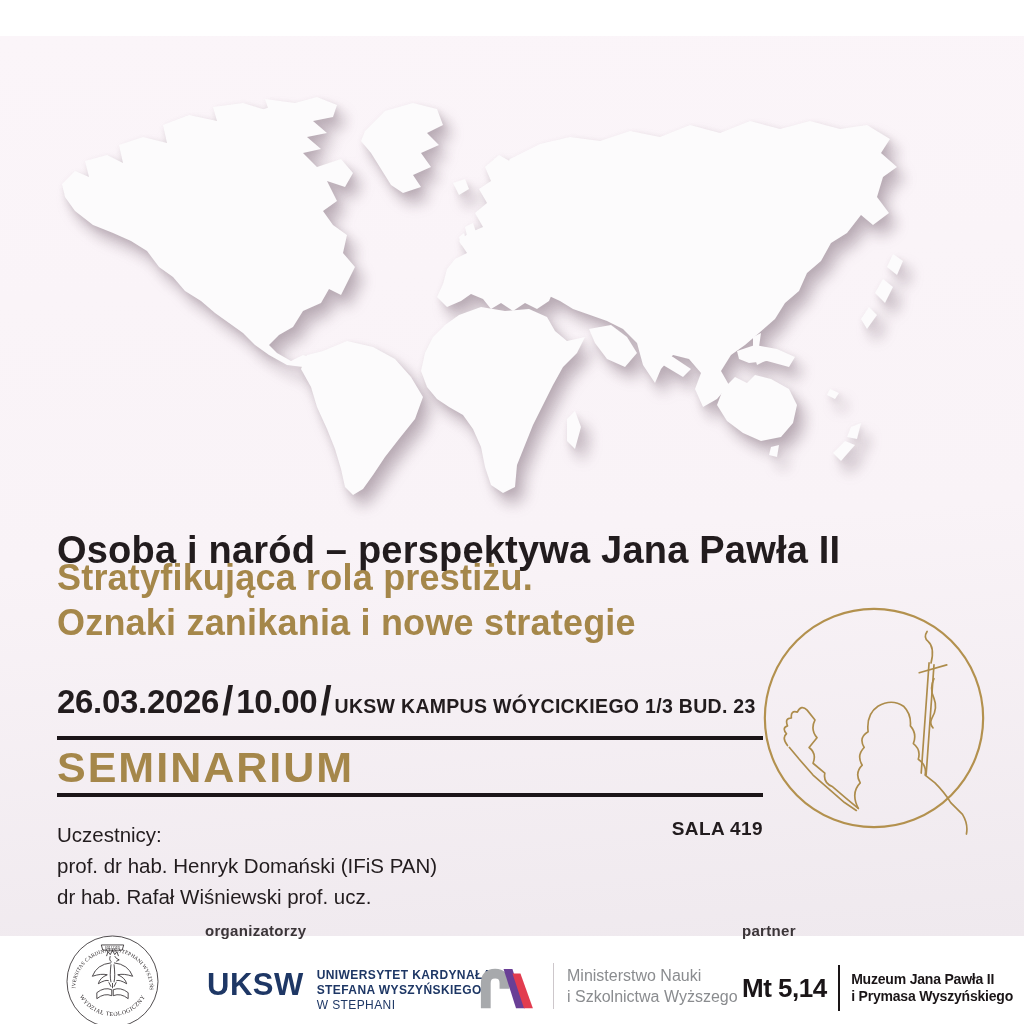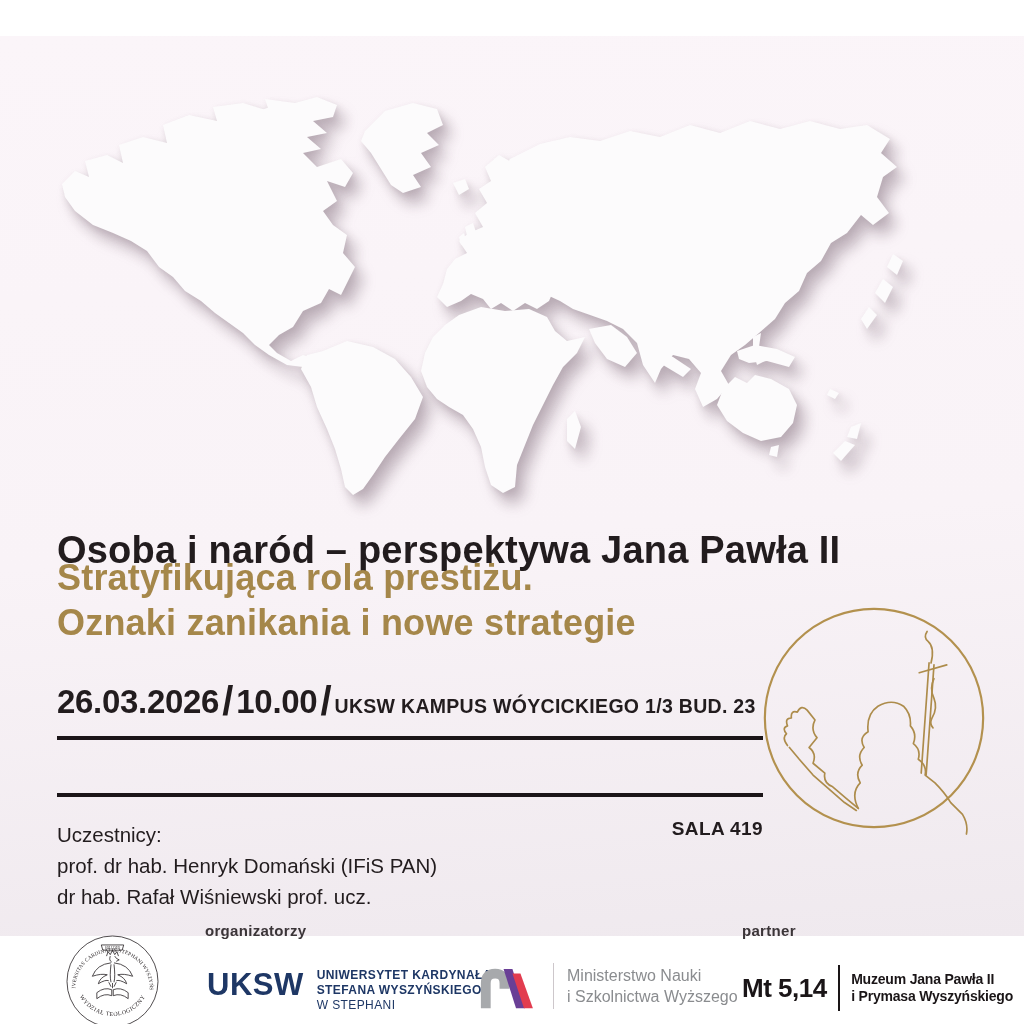--- a/index.html
+++ b/index.html
@@ -112,20 +112,21 @@
 
   <div class="dateline">
     <span class="date">26.03.2026</span>
     <span class="slash">/</span>
     <span class="time">10.00</span>
     <span class="slash">/</span>
     <span class="loc">UKSW KAMPUS WÓYCICKIEGO 1/3 BUD. 23</span>
   </div>
 
   <div class="rule rule1"></div>
+  <div class="seminar">SEMINARIUM</div>
   <div class="rule rule2"></div>
   <div class="sala">SALA 419</div>
 
   <div class="participants">
     <div class="row lbl">Uczestnicy:</div>
     <div class="row">prof. dr hab. Henryk Domański (IFiS PAN)</div>
     <div class="row">dr hab. Rafał Wiśniewski prof. ucz.</div>
   </div>
 
   <svg class="jp2" viewBox="0 0 240 240" aria-hidden="true">

